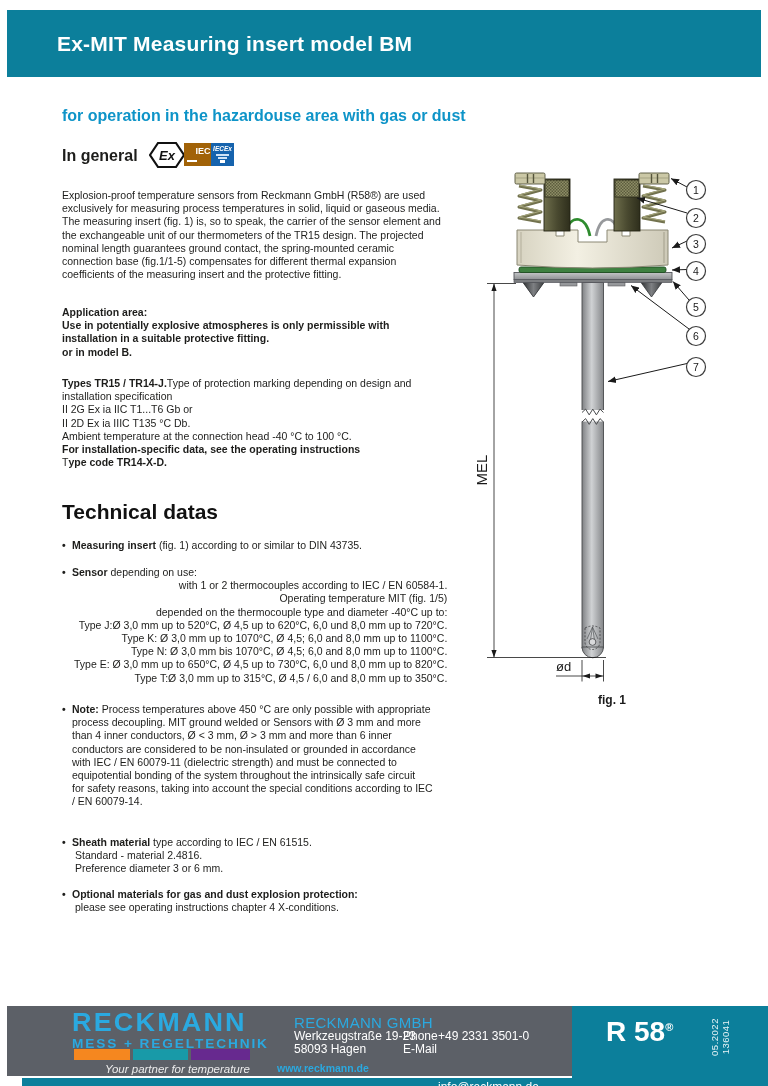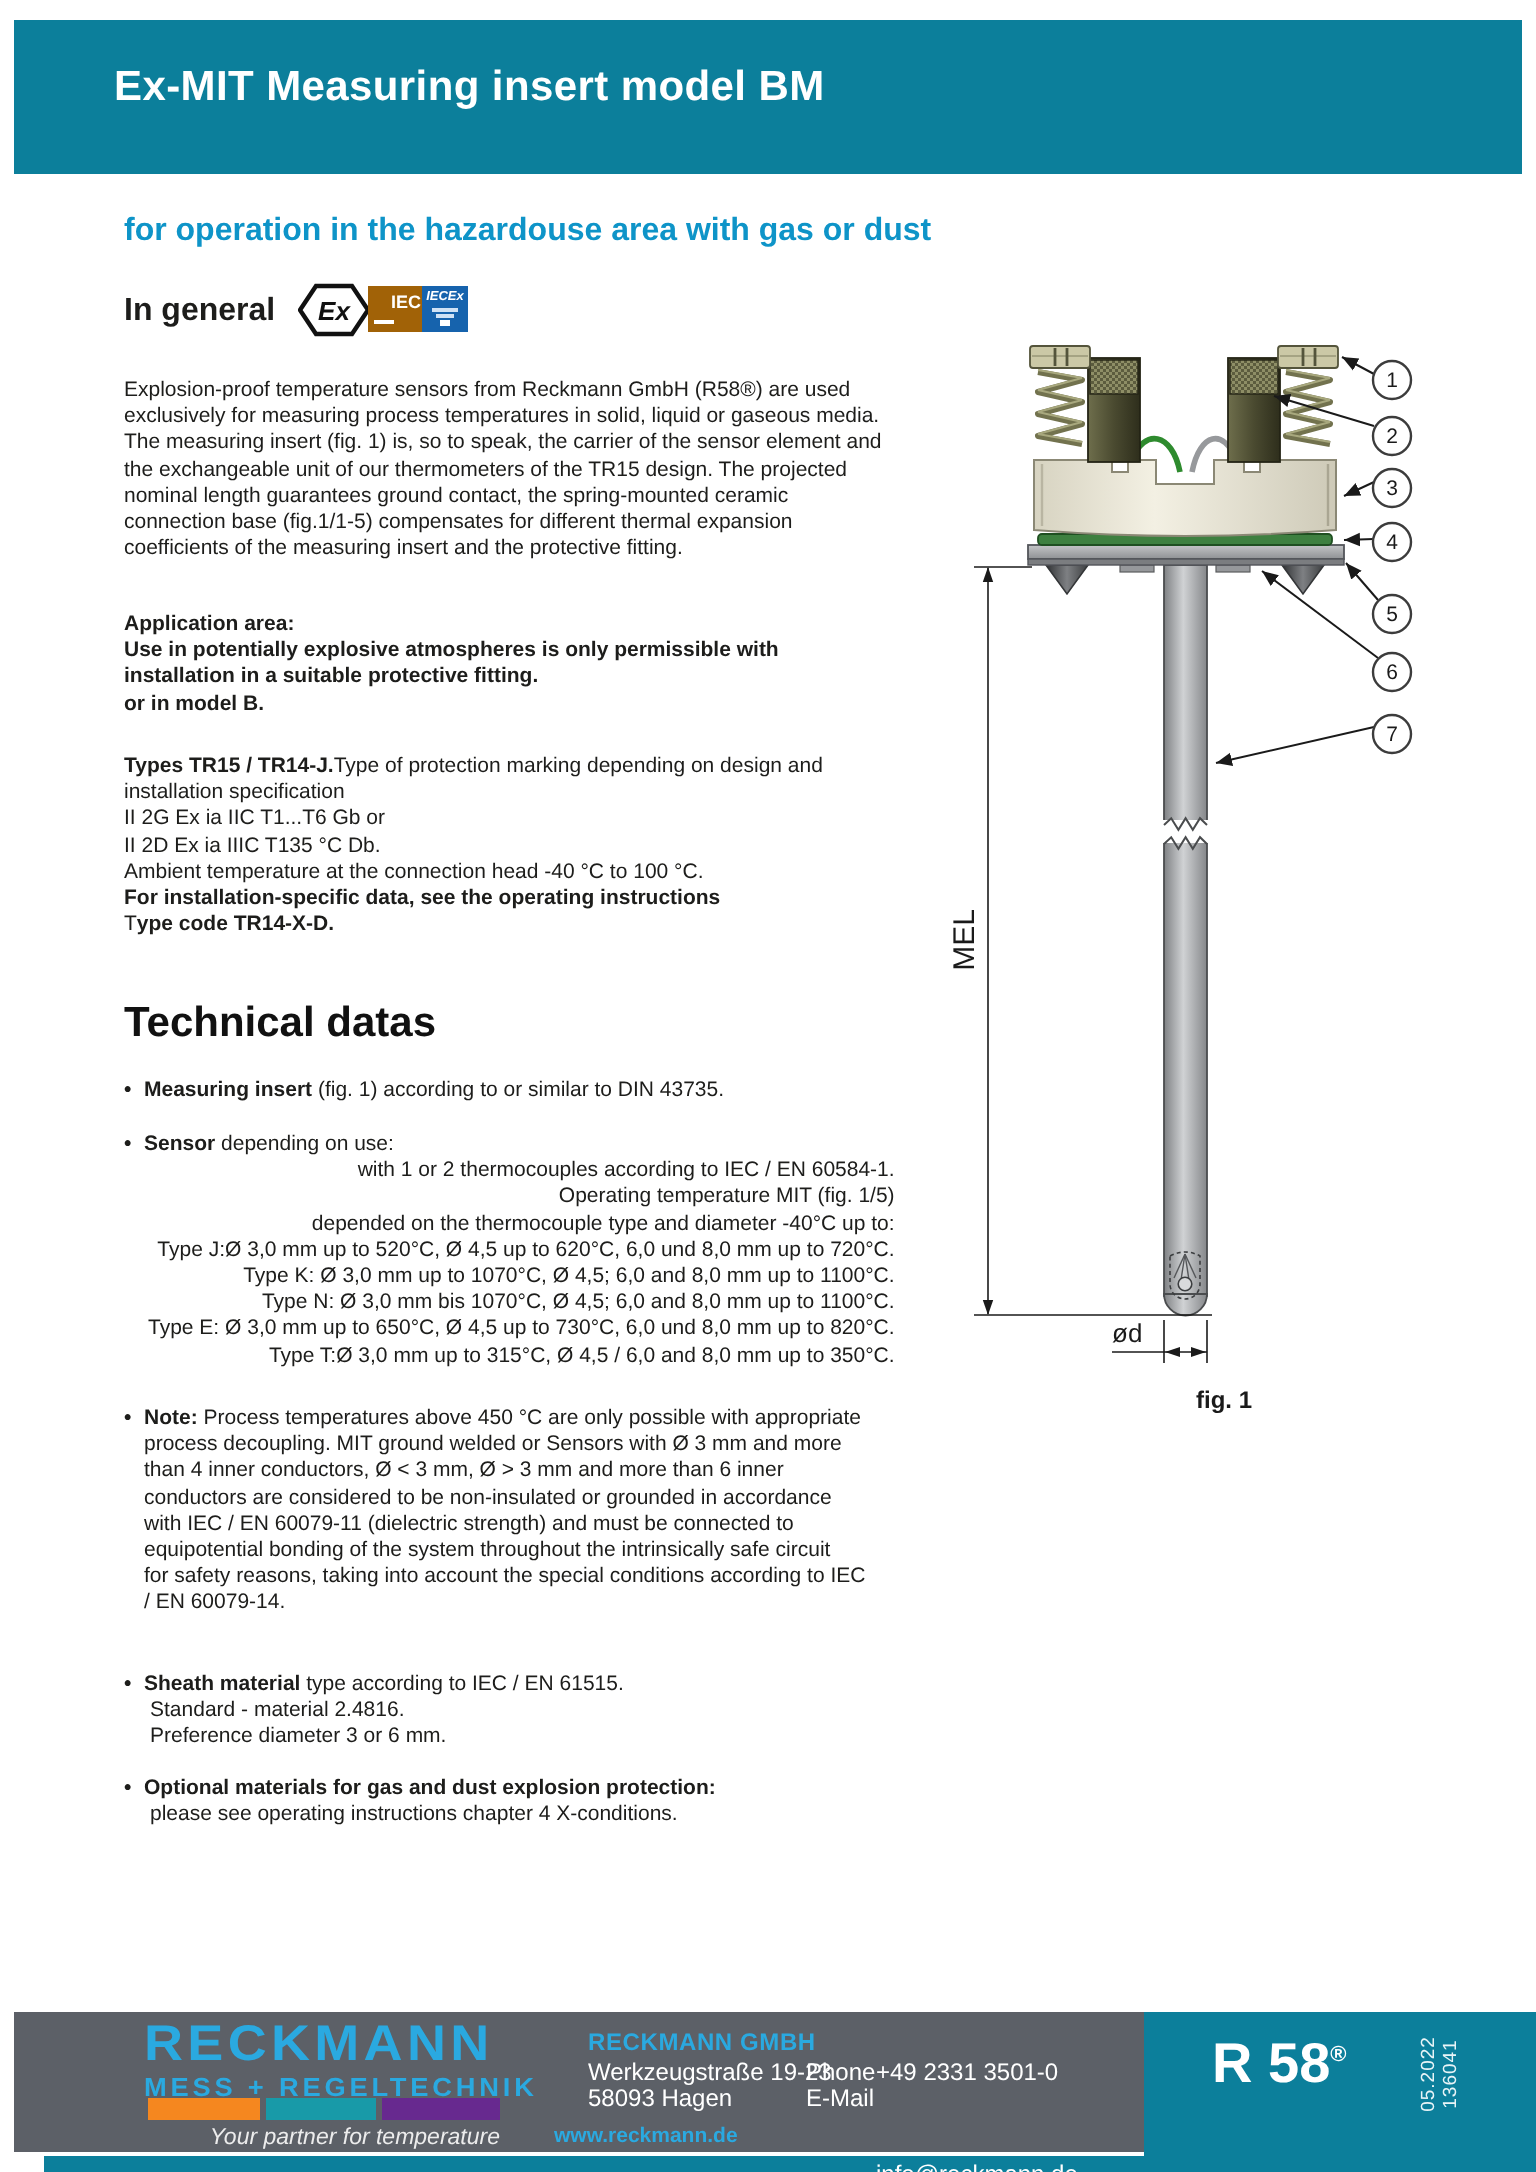--- a/index.html
+++ b/index.html
@@ -1,20 +1,20 @@
 <!DOCTYPE html>
 <html><head>
 <meta charset="utf-8">
 <style>
   html,body{margin:0;padding:0;}
   body{width:768px;height:1086px;background:#fff;position:relative;overflow:hidden;
        font-family:"Liberation Sans",sans-serif;color:#1d1d1b;}
   .abs{position:absolute;}
   
-  .header-bar{left:7px;top:10px;width:754px;height:77px;background:#0c7f9b;}
+  .header-bar{left:7px;top:10px;width:754px;height:67px;background:#0c7f9b;}
   .subtitle{left:62px;top:107px;font-size:16px;font-weight:bold;color:#0e94c8;}
   .in-general{left:62px;top:147px;font-size:16px;font-weight:bold;color:#1d1d1b;}
   
   .exmark{left:149px;top:141px;}
   .iec-box{left:184px;top:143px;width:38px;height:23px;background:#a16207;color:#fff;}
   .iec-box .t{position:absolute;left:0;top:3px;width:100%;text-align:center;font-size:9px;font-weight:bold;}
   .iec-box .u{position:absolute;left:3px;bottom:4px;width:10px;height:2px;background:#fff;}
   .iec-box .d{position:absolute;right:3px;bottom:3px;width:2.5px;height:2.5px;background:#fff;border-radius:50%;}
   .iecex-box{left:211px;top:143px;width:23px;height:23px;background:#1663ad;color:#fff;}
   .iecex-box .t{position:absolute;left:0;top:2px;width:100%;text-align:center;font-size:6.5px;font-weight:bold;font-style:italic;}
@@ -32,21 +32,21 @@
   .footer-gray{left:7px;top:1006px;width:565px;height:70px;background:#5c6067;}
   .footer-teal{left:572px;top:1006px;width:196px;height:80px;background:#0c7f9b;}
   .footer-strip{left:22px;top:1078px;width:550px;height:8px;background:#0c7f9b;}
   .logo-main{left:72px;top:1008px;font-size:25px;font-weight:bold;color:#2aa9e0;letter-spacing:2px;transform:scaleX(1.08);transform-origin:left;}
   .logo-sub{left:72px;top:1036px;font-size:13px;font-weight:bold;color:#2aa9e0;letter-spacing:1.8px;transform:scaleX(1.05);transform-origin:left;}
   .bar{top:1049px;height:10.5px;}
   .bar-orange{left:74px;width:56px;background:#f5871f;}
   .bar-teal{left:133px;width:55px;background:#189aa8;}
   .bar-purple{left:191px;width:59px;background:#67298f;}
   .tagline{left:90px;top:1063px;width:160px;text-align:right;font-size:11.5px;font-style:italic;color:#ececec;}
-  .f-company{left:294px;top:1014px;font-size:12px;font-weight:bold;color:#2aa9e0;letter-spacing:.3px;}
+  .f-company{left:294px;top:1014px;font-size:15px;font-weight:normal;color:#2aa9e0;letter-spacing:.3px;}
   .f-white{font-size:12px;color:#ffffff;line-height:13px;}
   .f-web{left:277px;top:1062px;font-size:10.5px;font-weight:bold;color:#2aa9e0;}
   .r58{left:606px;top:1016px;font-size:28px;font-weight:bold;color:#fff;}
   .r58 sup{font-size:11px;}
   .doc-id{left:697px;top:1026px;width:46px;font-size:9.5px;line-height:11px;color:#e8f4f7;
           transform:rotate(-90deg);transform-origin:center;letter-spacing:.5px;text-align:center;}
   svg text{font-family:"Liberation Sans",sans-serif;}
 </style>
 </head>
 <body>

